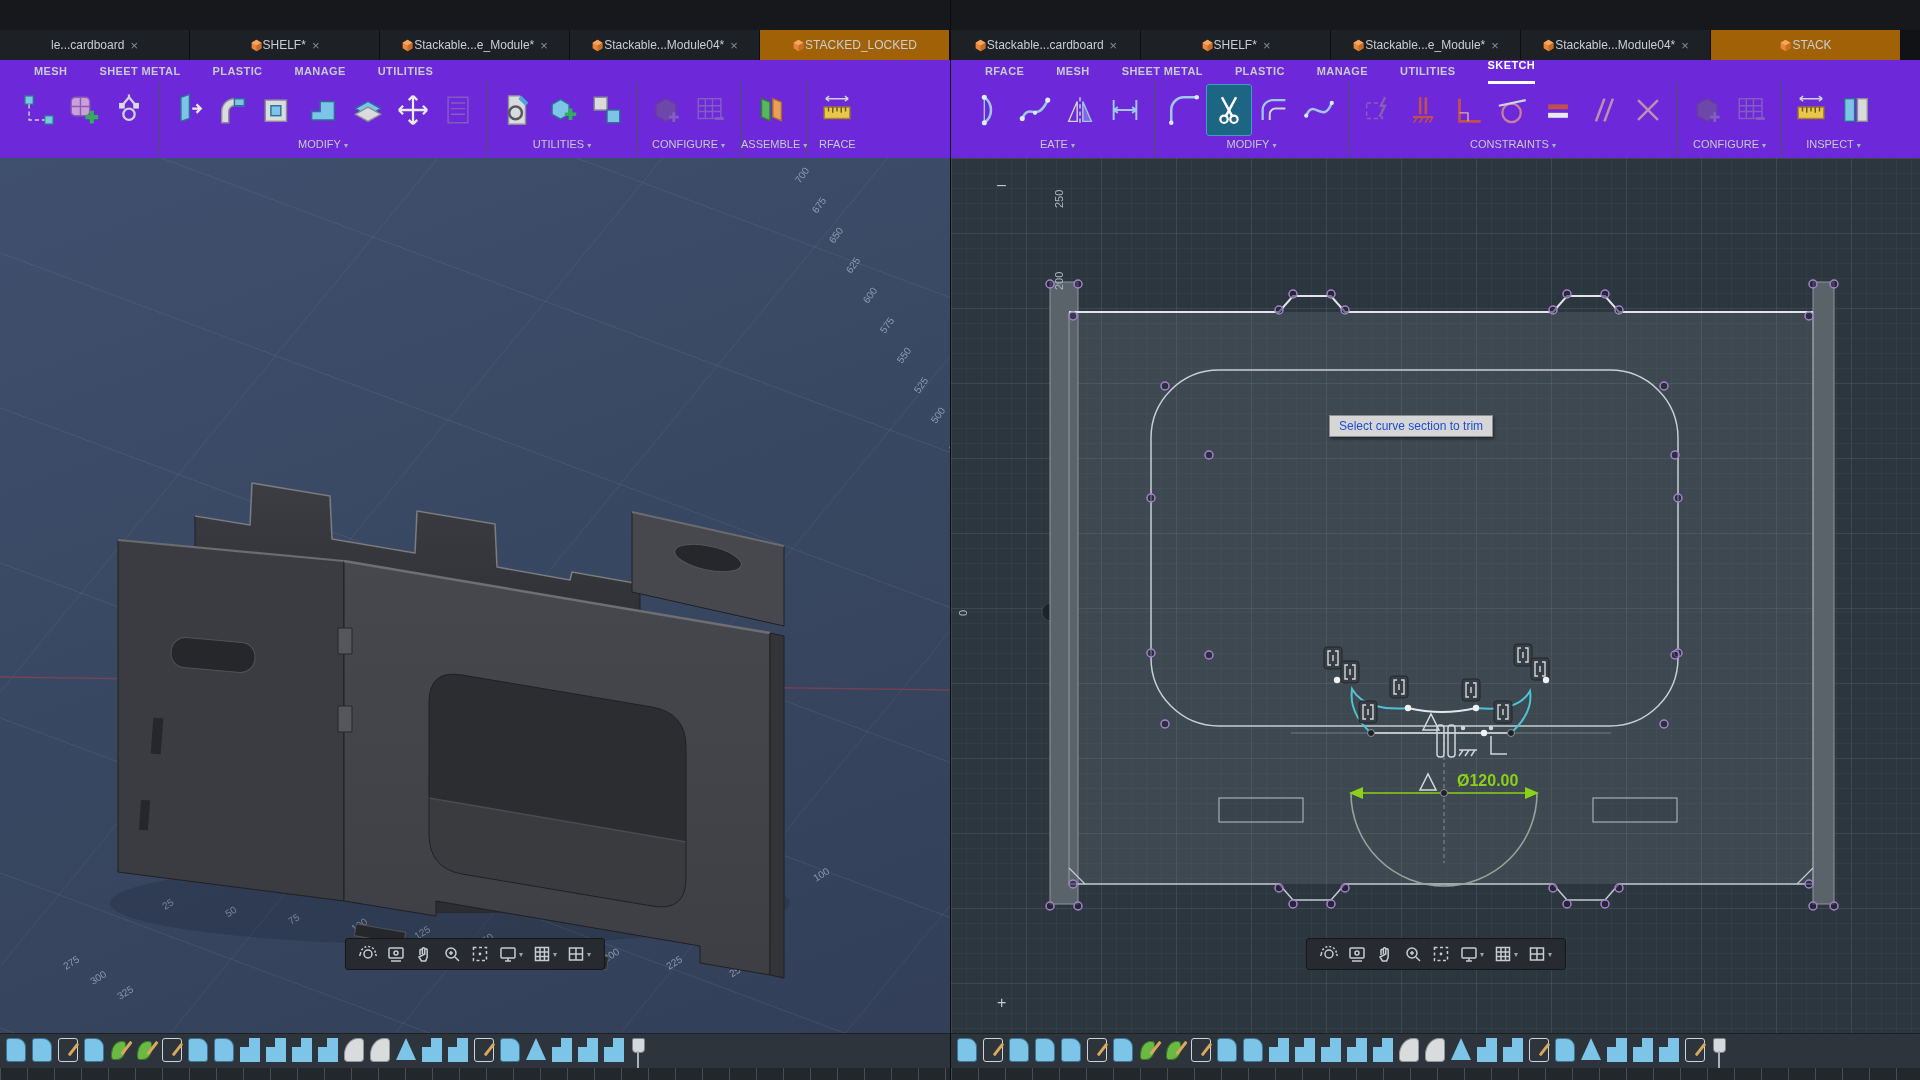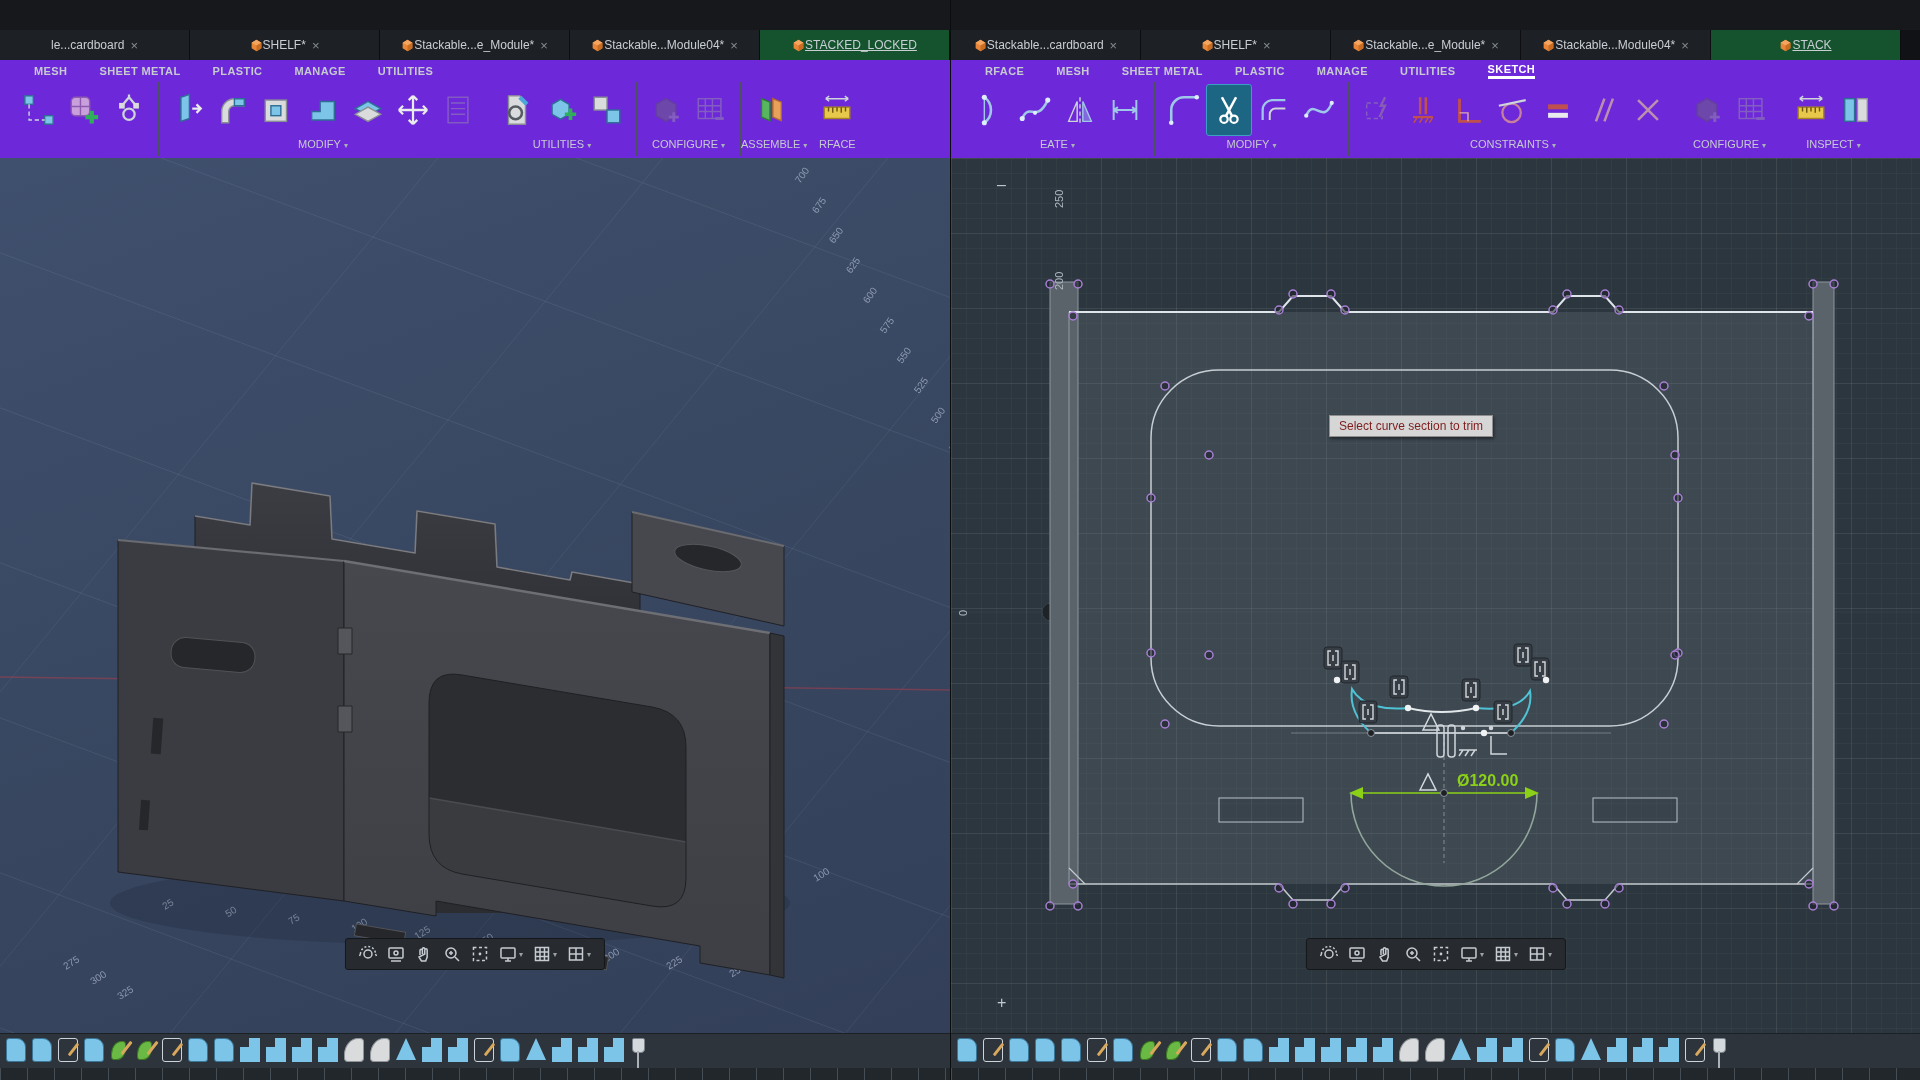--- a/index.html
+++ b/index.html
@@ -6,50 +6,50 @@
   #screen{position:relative;width:1920px;height:1080px;overflow:hidden;
     font-family:"Liberation Sans",sans-serif;-webkit-font-smoothing:antialiased;}
   .window{position:absolute;top:0;height:1080px;overflow:hidden;background:#23272c;}
   #win-left{left:0;width:950px;}
   #win-right{left:950px;width:970px;border-left:1px solid #0a0c0e;}
   .titlebar{height:30px;background:#17181b;}
   .tabbar{height:30px;background:#101216;display:flex;align-items:stretch;overflow:hidden;}
   .tab{flex:0 0 auto;width:190px;display:flex;align-items:center;justify-content:center;
     padding:0 8px;background:#1d2126;border-right:1px solid #0c0e11;color:#c9ced4;font-size:12px;
     white-space:nowrap;overflow:hidden;box-sizing:border-box;}
-  .tab.active{background:#14532d;text-decoration:underline;}
+  .tab.active{background:#a16207;}
   .tab-cube{display:flex;flex:0 0 auto;}
   .tab-label{overflow:hidden;text-overflow:clip;}
   .tab-close{color:#868d94;font-size:13px;margin-left:6px;}
   
   .ribbon{height:98px;background:#6d28d9;border-bottom:1px solid #8b5cf6;position:relative;}
   .ribbon-tabs{display:flex;gap:32px;height:22px;align-items:center;padding-left:34px;}
   .ribbon-tab{font-size:11px;font-weight:bold;color:#c6cbd1;letter-spacing:.4px;white-space:nowrap;}
-  .ribbon-tab.active{color:#ffffff;border-bottom:3px solid #fff;padding-bottom:1px;}
+  .ribbon-tab.active{color:#ffffff;border-bottom:3px solid #fff;padding-bottom:10px;}
   .toolrow{display:flex;align-items:stretch;height:74px;padding-left:10px;}
   .tgroup{display:flex;flex-direction:column;border-right:1px solid #4a525c;}
   .tgroup:last-child{border-right:none;}
   .ticons{display:flex;align-items:center;height:56px;gap:1px;padding:0 7px;}
   .tbtn{width:44px;height:50px;display:flex;align-items:center;justify-content:center;border-radius:2px;}
   .tbtn.active-tool{background:#1c6583;outline:1px solid #3d9ec4;}
   .tbtn.disabled{opacity:.45;filter:grayscale(.7);}
   .tlabel{text-align:center;font-size:11px;color:#c6cbd1;height:16px;white-space:nowrap;}
   .tlabel .caret{font-size:8px;color:#aab0b6;margin-left:3px;}
   
   .canvas-wrap{position:absolute;top:158px;left:0;right:0;bottom:46px;overflow:hidden;}
   #win-left .canvas-wrap{background:linear-gradient(160deg,#3f506e 0%,#394862 45%,#333f58 100%);}
   #win-right .canvas-wrap{background-color:#2c363e;
     background-image:
       linear-gradient(rgba(255,255,255,.055) 1px,transparent 1px),
       linear-gradient(90deg,rgba(255,255,255,.055) 1px,transparent 1px),
       linear-gradient(rgba(255,255,255,.028) 1px,transparent 1px),
       linear-gradient(90deg,rgba(255,255,255,.028) 1px,transparent 1px);
     background-size:75px 75px,75px 75px,15px 15px,15px 15px;}
   .canvas-svg{position:absolute;left:0;top:0;width:100%;height:100%;}
-  .tooltip{position:absolute;left:378px;top:257px;background:#d6d6d6;color:#7f1d1d;font-size:12px;
+  .tooltip{position:absolute;left:378px;top:257px;background:#d6d6d6;color:#1d4ed8;font-size:12px;
     padding:3px 9px;border:1px solid #8f8f8f;box-shadow:1px 2px 3px rgba(0,0,0,.45);white-space:nowrap;}
   
   .navbar{position:absolute;bottom:64px;left:50%;transform:translateX(-50%);height:30px;
     display:flex;align-items:center;gap:4px;background:#272b30;border:1px solid #15181b;
     border-radius:3px;padding:0 10px;}
   .nav-item{display:flex;align-items:center;gap:2px;padding:2px 3px;border-radius:2px;}
   .nav-caret{font-size:8px;color:#9aa1a8;}
   
   .timeline{position:absolute;bottom:0;left:0;right:0;height:46px;background:#2e343b;border-top:1px solid #1b2025;}
   .tl-icons{display:flex;align-items:flex-start;gap:6px;padding:4px 0 0 6px;height:28px;}

